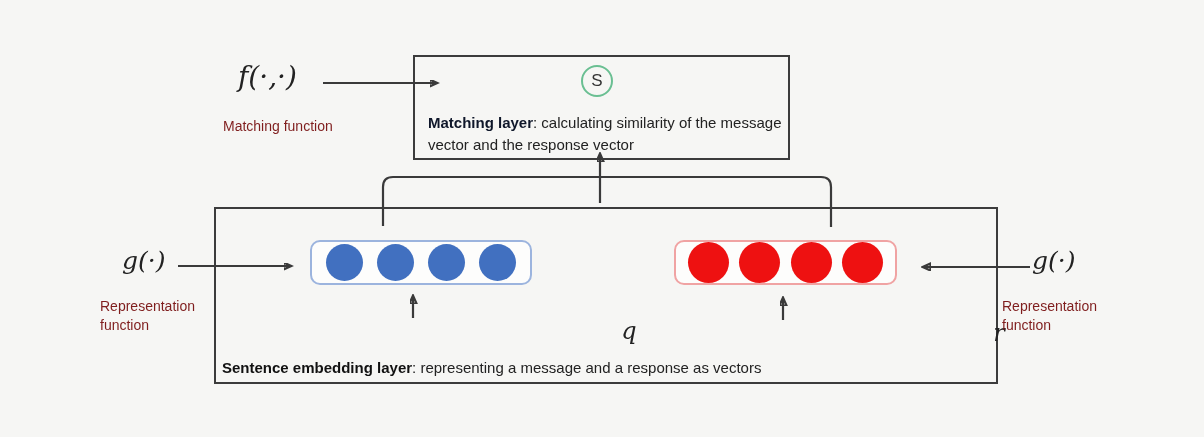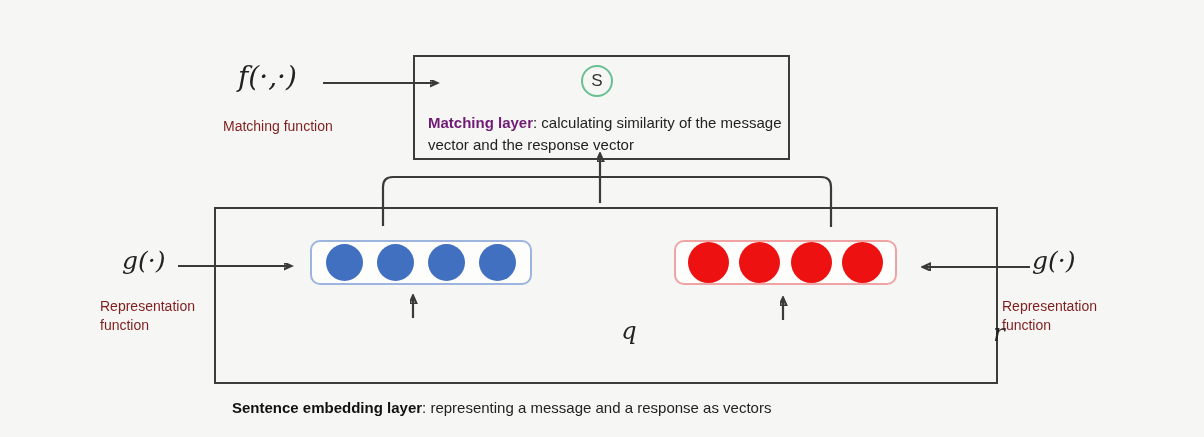--- a/index.html
+++ b/index.html
@@ -32,21 +32,21 @@
   .s-circle{
     position:absolute;left:166px;top:8px;width:32px;height:32px;
     border:2px solid #6abf92;border-radius:50%;
     display:flex;align-items:center;justify-content:center;
     font-size:17px;color:#333;background:transparent;box-sizing:border-box;
   }
   .match-text{
     position:absolute;left:13px;top:55px;width:358px;
     font-size:15px;line-height:1.45;color:#222;
   }
-  .match-text b{color:#701a75;}
+  .match-text b{color:#0f172a;}
   
   .vec{
     position:absolute;top:31px;height:45px;border-radius:10px;
     display:flex;align-items:center;justify-content:space-evenly;
     background:#fdfdfc;box-sizing:border-box;
   }
   .vec-msg{left:94px;width:222px;border:2px solid #9cb4de;}
   .vec-res{left:458px;width:223px;border:2px solid #f0a3a3;}
   .unit{border-radius:50%;}
   .vec-msg .unit{width:37px;height:37px;background:#4170c0;}
@@ -62,21 +62,21 @@
   .q-label{left:399px;top:108px;font-size:24px;width:28px;text-align:center;}
   .r-label{left:769px;top:110px;font-size:24px;width:28px;text-align:center;}
   
   .caption-sm{
     position:absolute;z-index:2;font-size:14px;line-height:1.35;color:#7f1d1d;
   }
   .fn-caption{left:223px;top:117px;width:140px;}
   .rep-left{left:100px;top:297px;width:118px;}
   .rep-right{left:1002px;top:297px;width:122px;}
   .embed-caption{
-    position:absolute;left:16px;top:150px;font-size:15px;color:#222;margin-top:40px;
+    position:absolute;left:6px;top:150px;font-size:15px;color:#222;
   }
   .embed-caption b{color:#111;}
 </style>
 </head>
 <body>
 
 <div class="stage">
 
   <svg class="connectors" width="1204" height="437">
     <defs>

